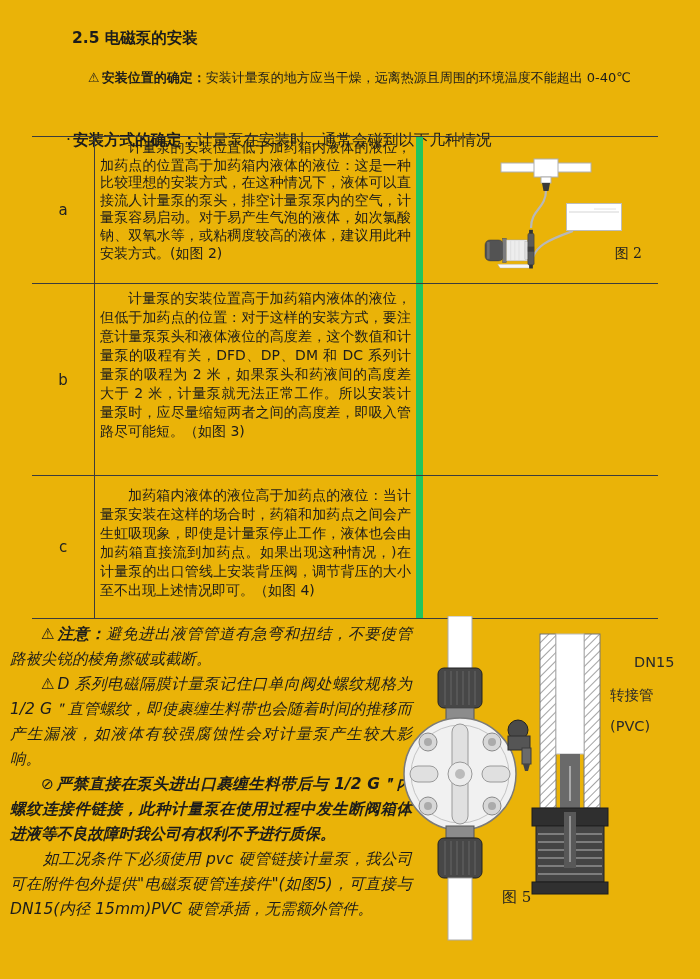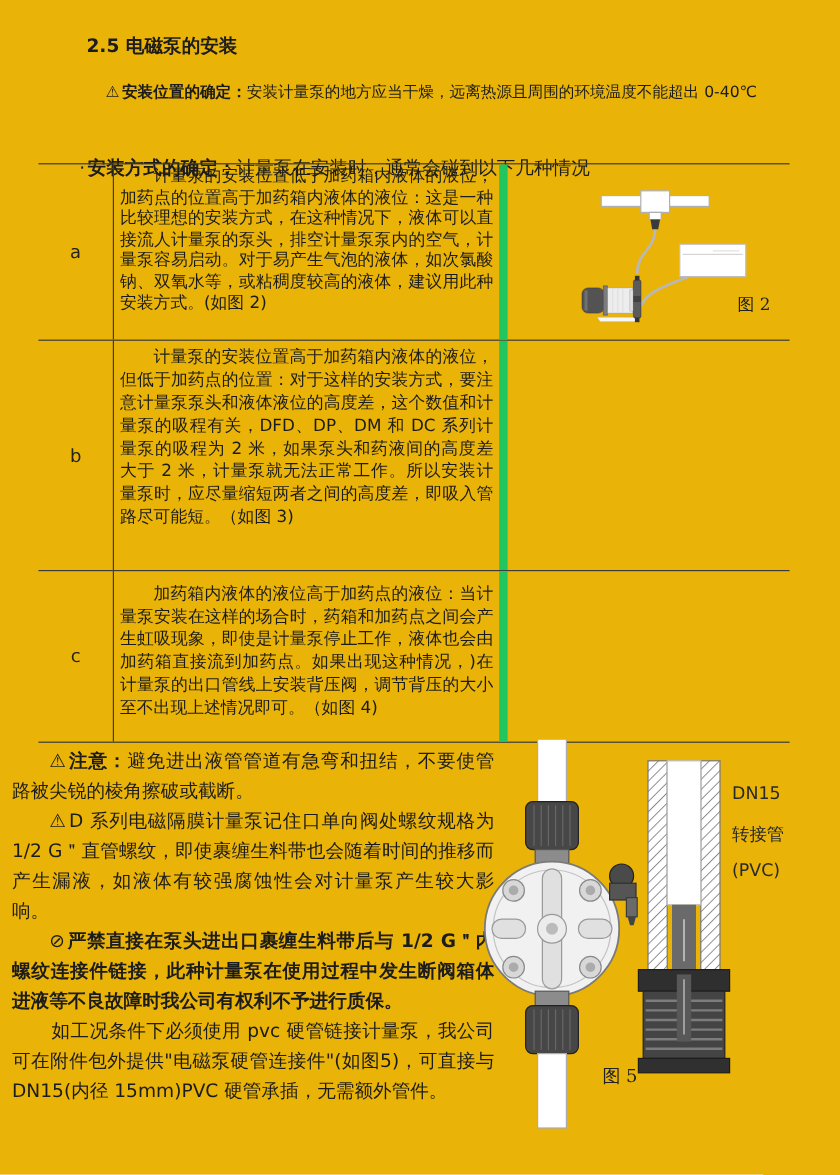--- a/index.html
+++ b/index.html
@@ -23,29 +23,29 @@
   .cell-fig{position:relative;flex:1;}
   .row-a{height:146px;} .row-a .cell-text{line-height:17.6px;}
   .row-b{height:191px;} .row-b .cell-text{line-height:19px;padding-top:5px;}
   .row-c{height:142px;} .row-c .cell-text{line-height:19px;padding-top:10px;}
   .figcap{position:absolute;right:16px;font-family:"DejaVu Serif","Liberation Serif",serif;
           font-size:14px;color:#222;}
   .cap2{bottom:20px;} .cap3{bottom:18px;} .cap4{bottom:12px;}
   .cell-fig svg{position:absolute;left:0;top:0;}
 
   
-  .notes{position:absolute;left:10px;top:622px;width:402px;font-size:15.5px;line-height:25px;}
+  .notes{position:absolute;left:10px;top:622px;width:402px;font-size:15.5px;line-height:25px;font-style:italic;}
   .note{margin:0;text-indent:31px;text-align:justify;}
   .note.boldall{font-weight:bold;}
 
   
   .fig5{position:absolute;left:388px;top:616px;width:312px;height:360px;}
   .fig5 svg{position:absolute;left:0;top:0;}
   .fig5-label{position:absolute;left:222px;font-size:14.5px;color:#2a2a2a;}
-  .lab0{top:38px;} .lab1{top:70px;} .lab2{top:102px;}
+  .lab0{top:38px;margin-left:24px;} .lab1{top:70px;} .lab2{top:102px;}
   .fig5cap{position:absolute;left:114px;top:272px;font-family:"DejaVu Serif","Liberation Serif",serif;
            font-size:15px;color:#222;}
 </style>
 </head>
 <body>
 
 <svg width="0" height="0" style="position:absolute" aria-hidden="true">
   <defs>
     <pattern id="hatch" width="6" height="6" patternUnits="userSpaceOnUse" patternTransform="rotate(45)">
       <rect width="6" height="6" fill="#ffffff"></rect>

